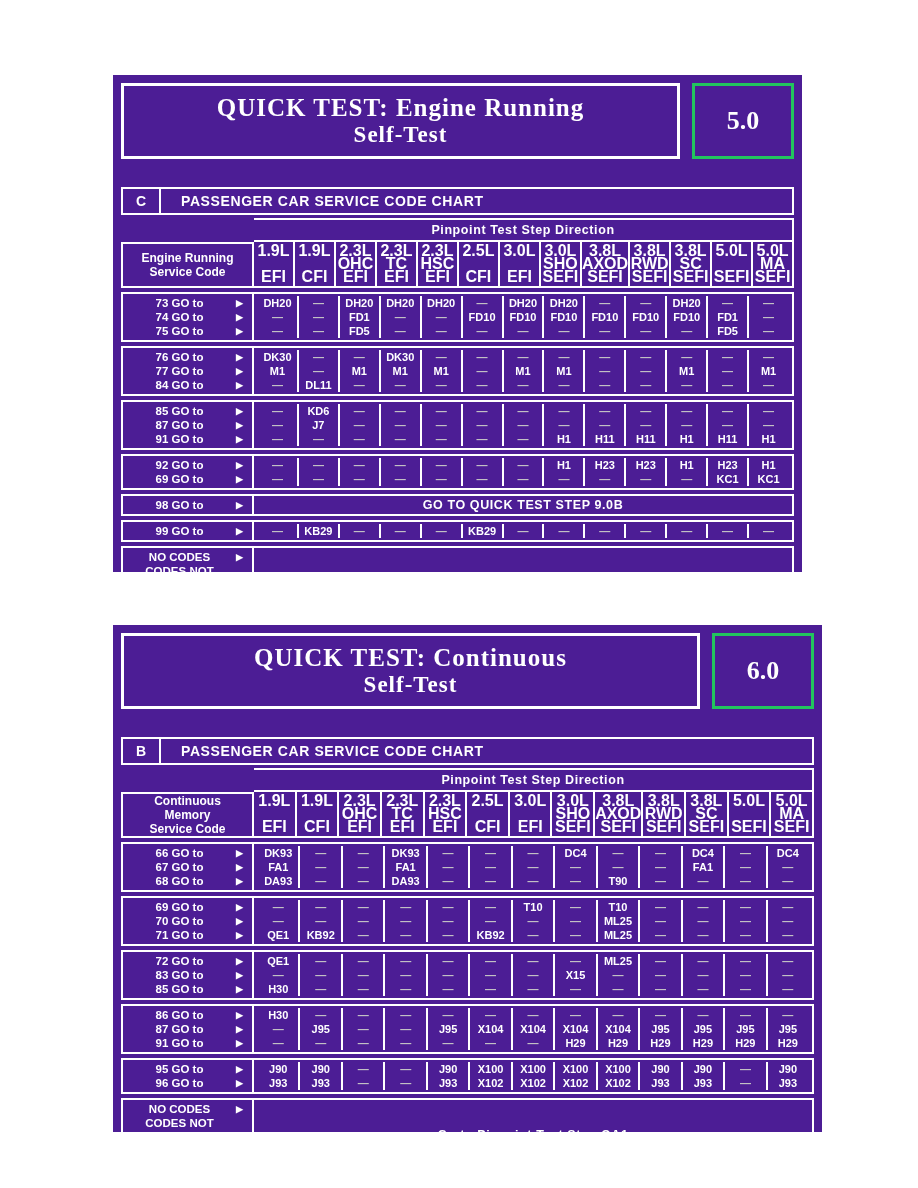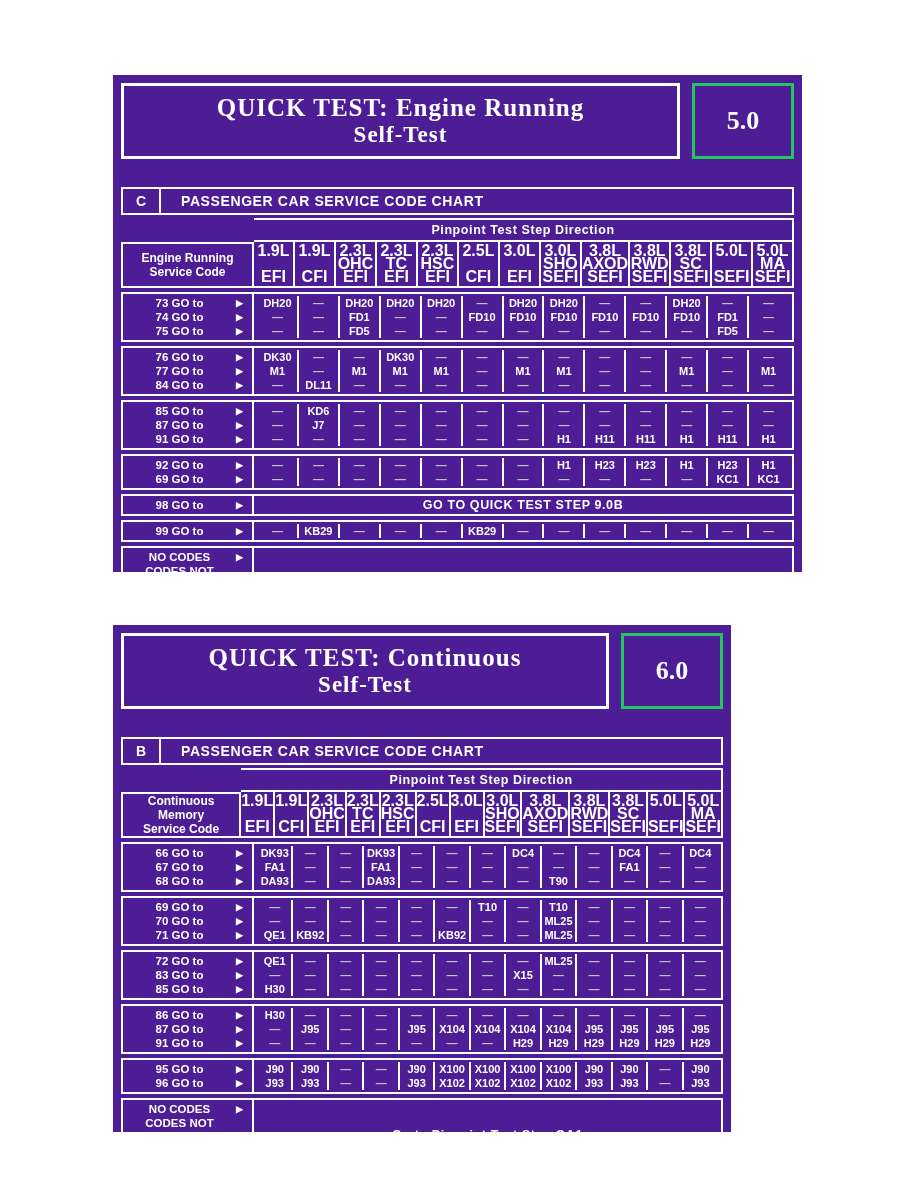--- a/index.html
+++ b/index.html
@@ -1,20 +1,20 @@
 <!DOCTYPE html>
 <html><head>
 <meta charset="utf-8">
 <style>
   html,body{margin:0;padding:0;background:#fff;}
   .page{position:relative;width:918px;height:1188px;background:#ffffff;overflow:hidden;
         font-family:"Liberation Sans",sans-serif;}
   .panel{position:absolute;background:#4c1d95;color:#fff;box-sizing:border-box;padding:8px;}
   #panel-0{left:113px;top:75px;width:689px;height:497px;}
-  #panel-1{left:113px;top:625px;width:618px;height:507px;}
+  #panel-1{left:113px;top:625px;width:709px;height:507px;}
 
   .title-row{display:flex;gap:12px;}
   .title-box{flex:1;border:3px solid #fff;height:76px;box-sizing:border-box;display:flex;
              flex-direction:column;justify-content:center;align-items:center;
              font-family:"Liberation Serif",serif;font-weight:bold;}
   .title-line1{font-size:25px;letter-spacing:1px;}
   .title-line2{font-size:23px;letter-spacing:1px;}
   .num-box{width:102px;border:3px solid #22c55e;height:76px;box-sizing:border-box;display:flex;
            align-items:center;justify-content:center;font-family:"Liberation Serif",serif;
            font-weight:bold;font-size:26px;}

